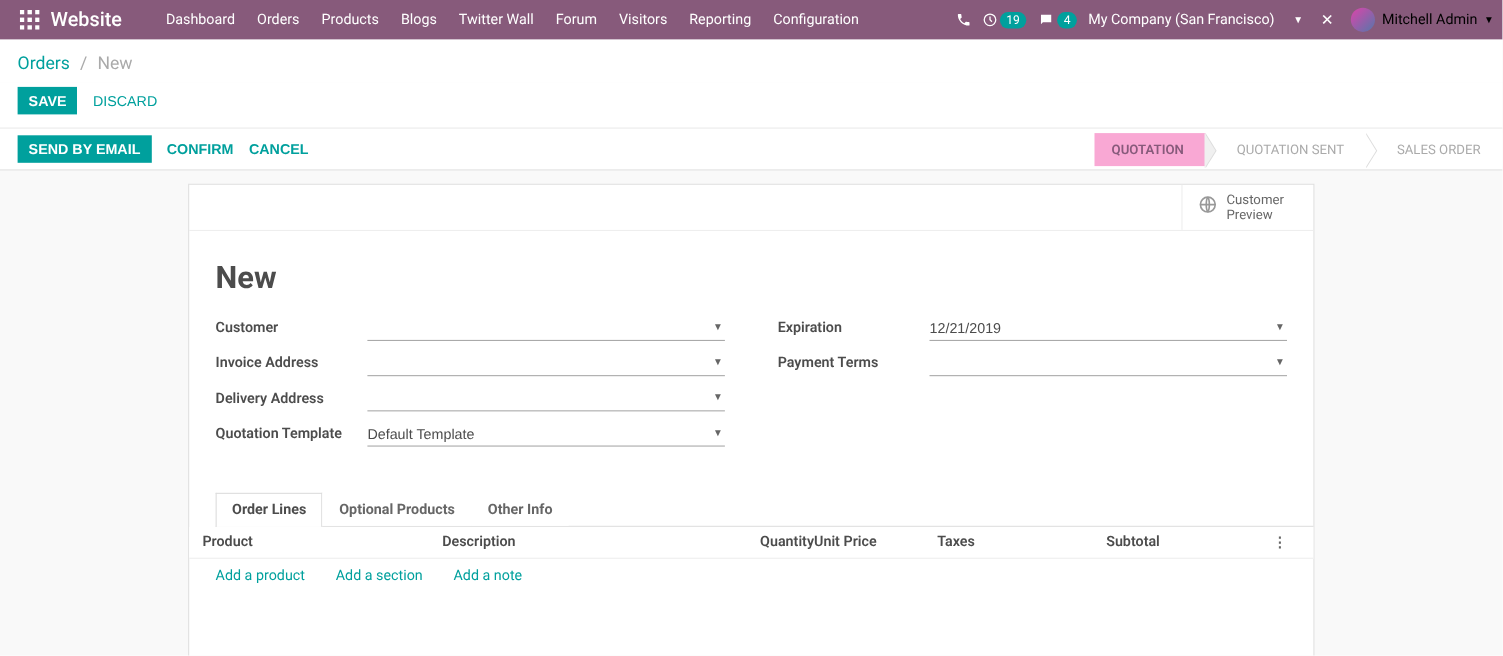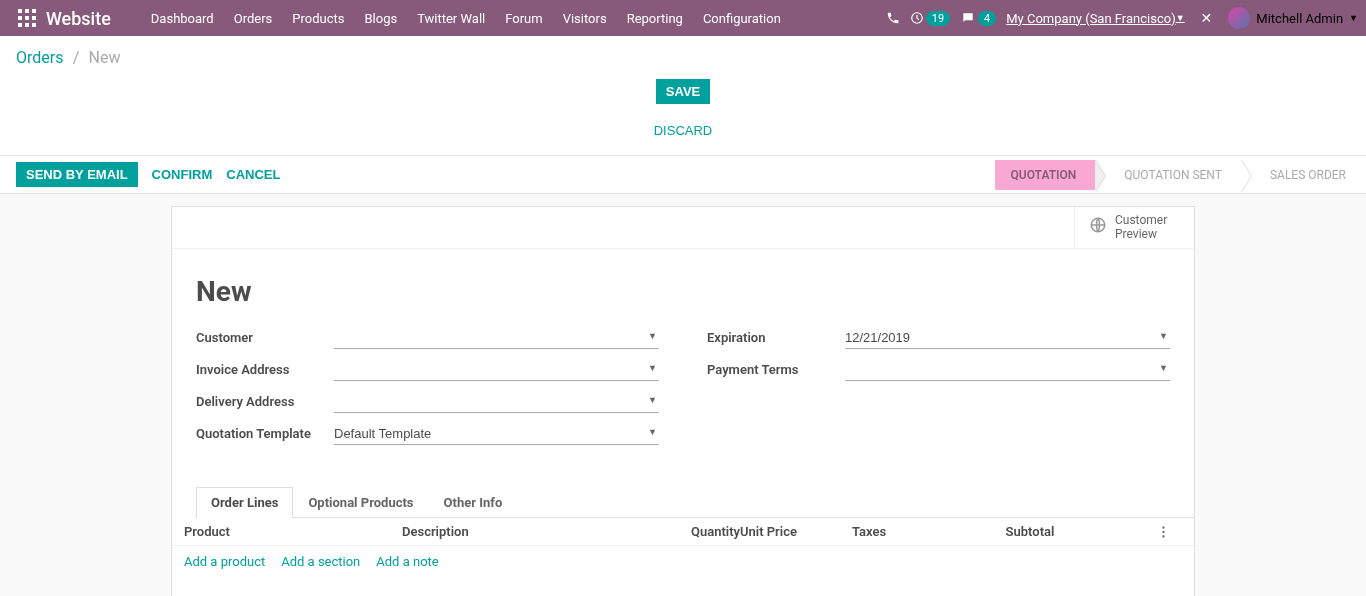--- a/index.html
+++ b/index.html
@@ -7,33 +7,33 @@
 
 
 .topbar { background: #875A7B; color: #fff; height: 36px; display: flex; align-items: center; padding: 0 8px; }
 .apps-icon { width: 18px; height: 18px; margin: 0 10px; cursor: pointer; }
 .brand { font-size: 18px; font-weight: 500; margin-right: 30px; color: #fff; }
 .nav-menu { display: flex; gap: 0; }
 .nav-item { color: #fff; padding: 8px 10px; font-size: 13px; cursor: pointer; }
 .topbar-right { margin-left: auto; display: flex; align-items: center; gap: 10px; }
 .badge-pill { background: #00A09D; color: #fff; font-size: 11px; padding: 1px 6px; border-radius: 10px; margin-left: 2px; }
 .icon-btn { color: #fff; cursor: pointer; display: inline-flex; align-items: center; }
-.company-sel { color: #fff; font-size: 13px; cursor: pointer; display: inline-flex; align-items: center; gap: 0; text-decoration: underline; }
+.company-sel { color: #fff; font-size: 13px; cursor: pointer; display: inline-flex; align-items: center; gap: 17px; }
 .close-x { color: #fff; cursor: pointer; padding: 0 6px; font-size: 14px; }
 .user-info { color: #000000; font-size: 13px; cursor: pointer; display: inline-flex; align-items: center; gap: 6px; }
 .avatar { width: 22px; height: 22px; border-radius: 50%; background: linear-gradient(135deg, #d4a, #57a); display: inline-block; }
 
 
 .breadcrumb-row { background: #fff; padding: 12px 16px 8px; }
 .breadcrumb-row a { color: #00A09D; text-decoration: none; font-size: 16px; }
 .breadcrumb-sep { color: #aaa; margin: 0 6px; font-size: 16px; }
 .breadcrumb-cur { color: #aaa; font-size: 16px; }
 
 
-.action-row { background: #fff; padding: 4px 16px 12px; display: flex; gap: 14px; align-items: center; border-bottom: 1px solid #e5e5e5; flex-direction: column; }
+.action-row { background: #fff; padding: 4px 16px 12px; display: flex; gap: 14px; align-items: center; border-bottom: 1px solid #e5e5e5; }
 .btn-primary { background: #00A09D; color: #fff; border: none; padding: 5px 10px; font-size: 13px; font-weight: 600; cursor: pointer; }
 .btn-link { background: none; border: none; color: #00A09D; font-size: 13px; cursor: pointer; padding: 5px 0; }
 
 
 .statusbar-row { background: #fff; display: flex; align-items: center; border-bottom: 1px solid #e0e0e0; }
 .statusbar-row .left-actions { display: flex; gap: 14px; padding: 6px 16px; align-items: center; }
 .status-steps { margin-left: auto; display: flex; align-items: center; }
 .step { position: relative; padding: 8px 20px 8px 28px; font-size: 12px; color: #aaa; background: #fff; }
 .step:first-child { padding-left: 16px; }
 .step.active { color: #875A7B; font-weight: 600; background: #f9a8d4; }
@@ -76,21 +76,21 @@
 .col-product { width: 218px; padding-left: 0; }
 .col-desc { flex: 1; }
 .col-qty { width: 80px; text-align: right; }
 .col-price { width: 100px; }
 .col-taxes { width: 70px; padding-left: 12px; }
 .col-sub { width: 240px; text-align: center; }
 .col-menu { width: 20px; text-align: right; color: #666; }
 
 
 .add-row { display: flex; gap: 16px; padding: 8px 12px; font-size: 13px; }
-.add-row a { color: #00A09D; text-decoration: none; cursor: pointer; }
+.add-row a { color: #00A09D; text-decoration: none; cursor: pointer; margin-left: 12px; }
 </style>
 </head>
 <body>
 
 <div class="topbar">
   <span class="apps-icon">
     <svg width="18" height="18" viewBox="0 0 18 18">
         <g fill="#fff">
           <rect x="0" y="0" width="4" height="4"></rect>
           <rect x="7" y="0" width="4" height="4"></rect>

